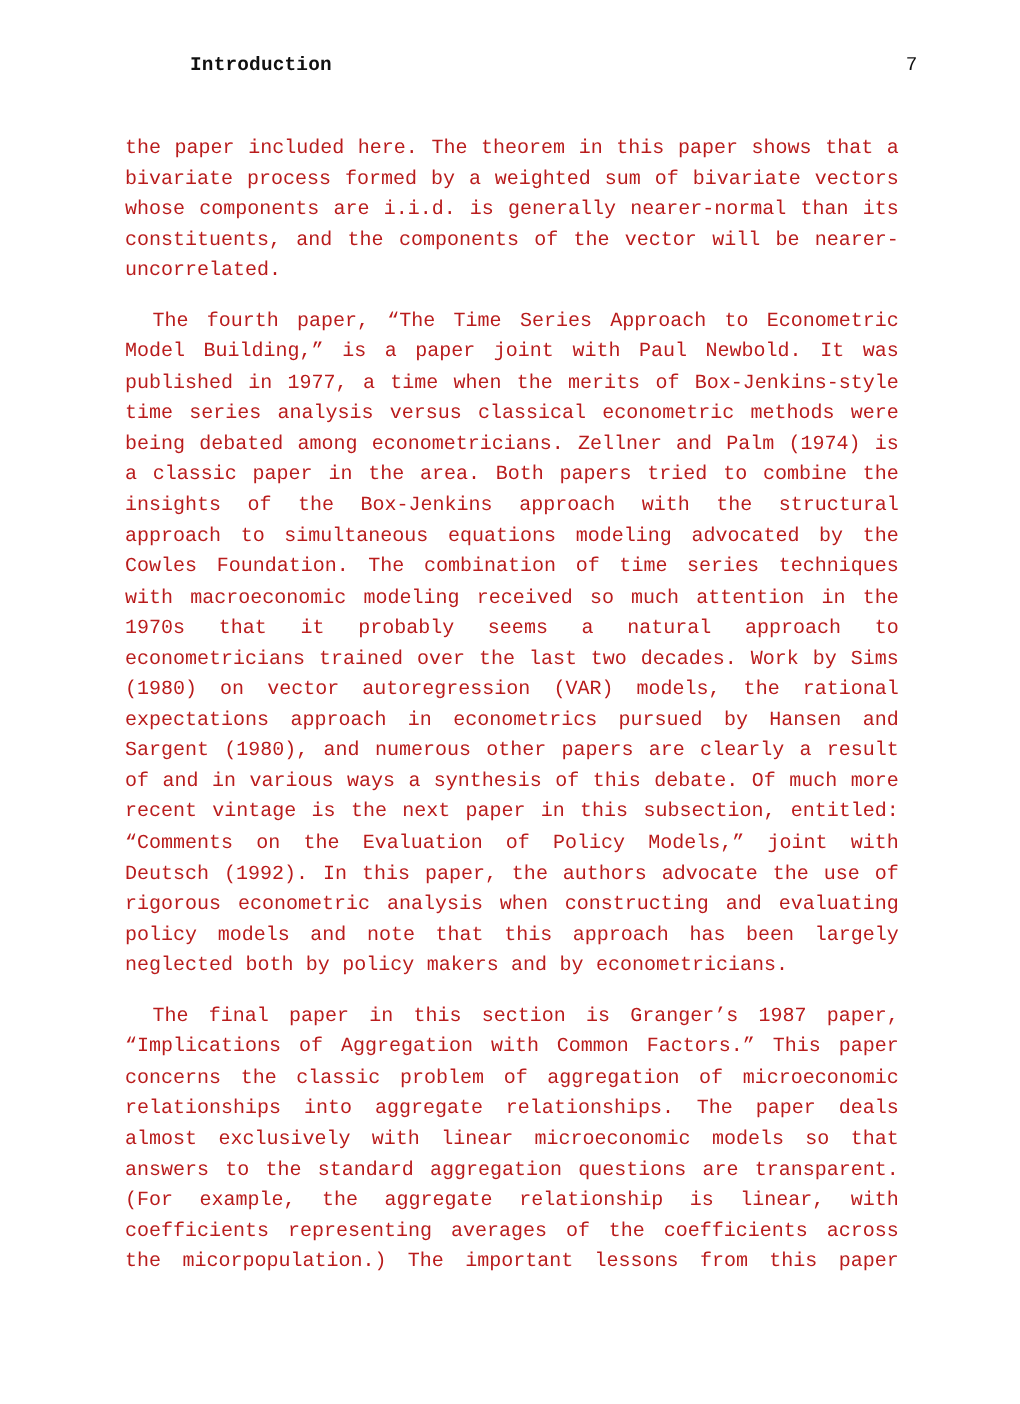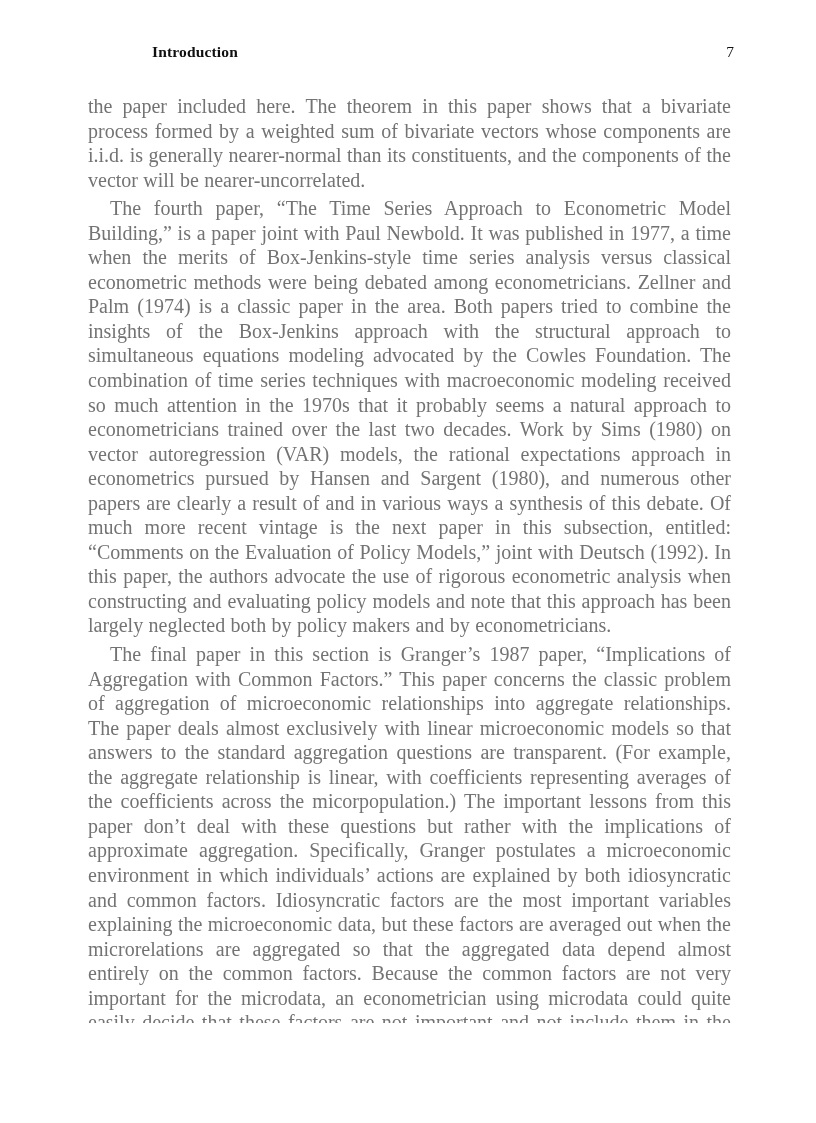--- a/index.html
+++ b/index.html
@@ -6,21 +6,21 @@
     margin: 0;
     padding: 0;
     background: #ffffff;
   }
   .page {
     position: relative;
     width: 816px;
     height: 1023px;
     background: #ffffff;
     overflow: hidden;
-    font-family: Liberation Serif, serif;
+    font-family: Liberation Mono, monospace;
     color: #131313;
   }
   .running-head {
     position: absolute;
     left: 152px;
     right: 82px;
     top: 43px;
     height: 22px;
     display: flex;
     align-items: baseline;
@@ -36,26 +36,26 @@
     font-size: 15.5px;
     color: #101010;
   }
   .textblock {
     position: absolute;
     left: 84px;
     top: 90px;
     width: 651px;
   }
   .para {
-    margin: 4px;
+    margin: 16px;
     text-align: justify;
     text-justify: inter-word;
-    font-size: 20px;
+    font-size: 16px;
     line-height: 24.55px;
-    color: #737373;
+    color: #b91c1c;
     hyphens: none;
     word-spacing: 0.02em;
   }
   .para.indented {
     text-indent: 22px;
   }
 </style>
 </head>
 <body>
 

